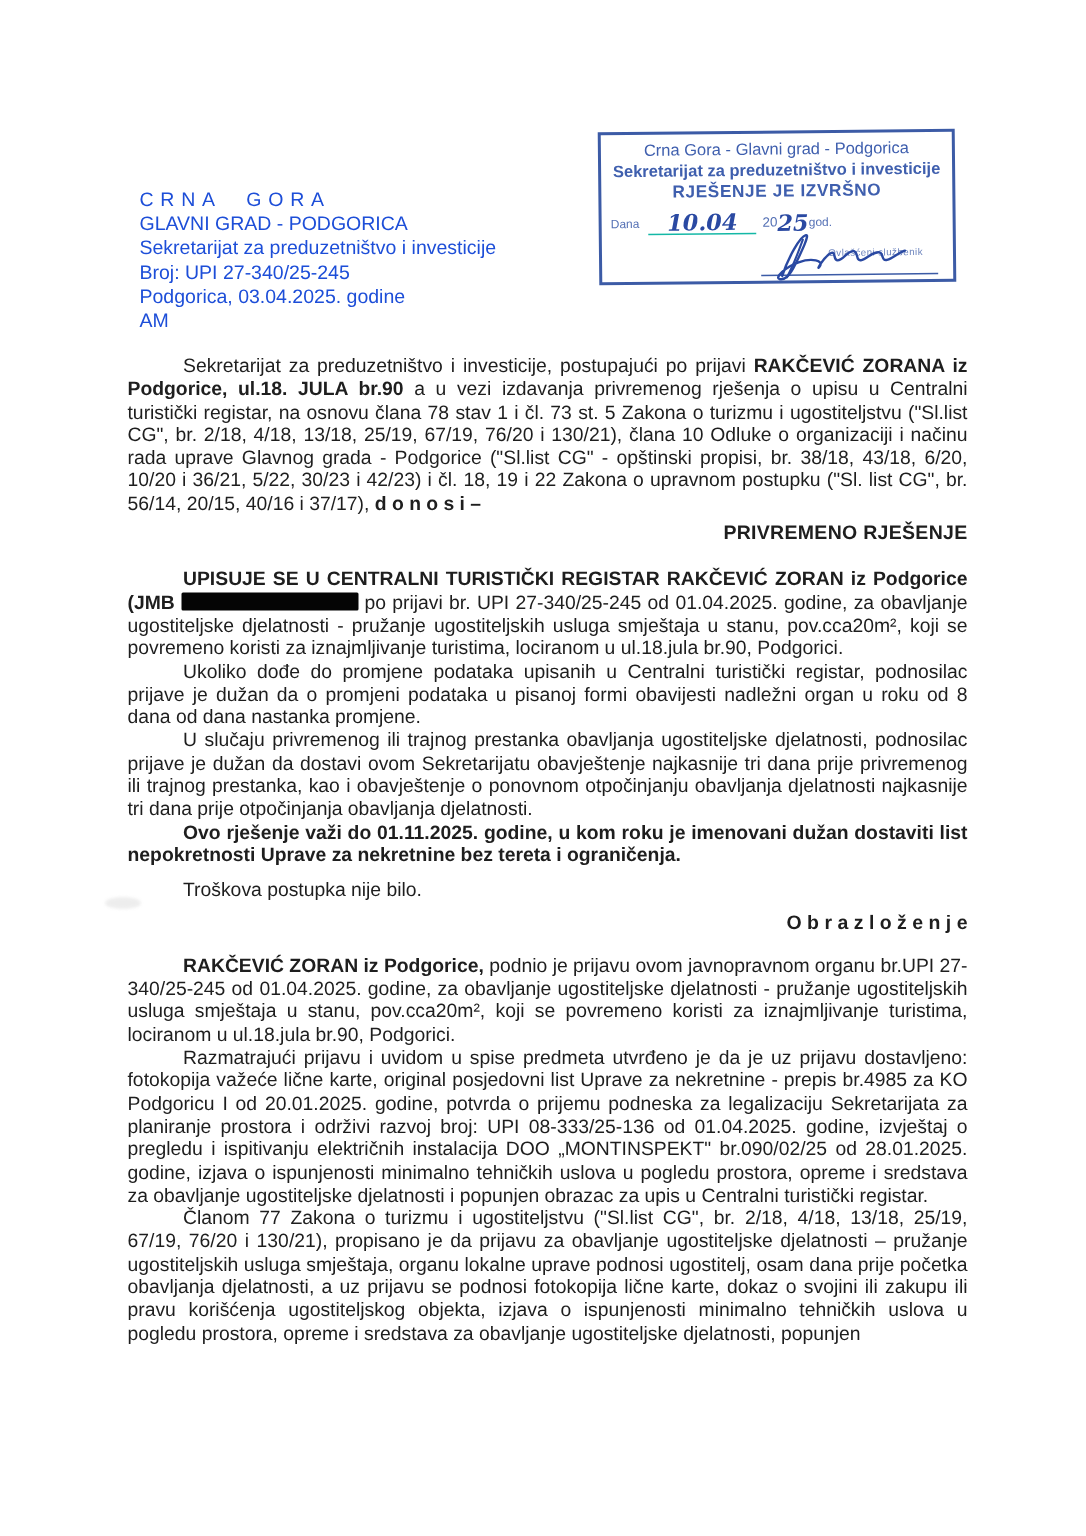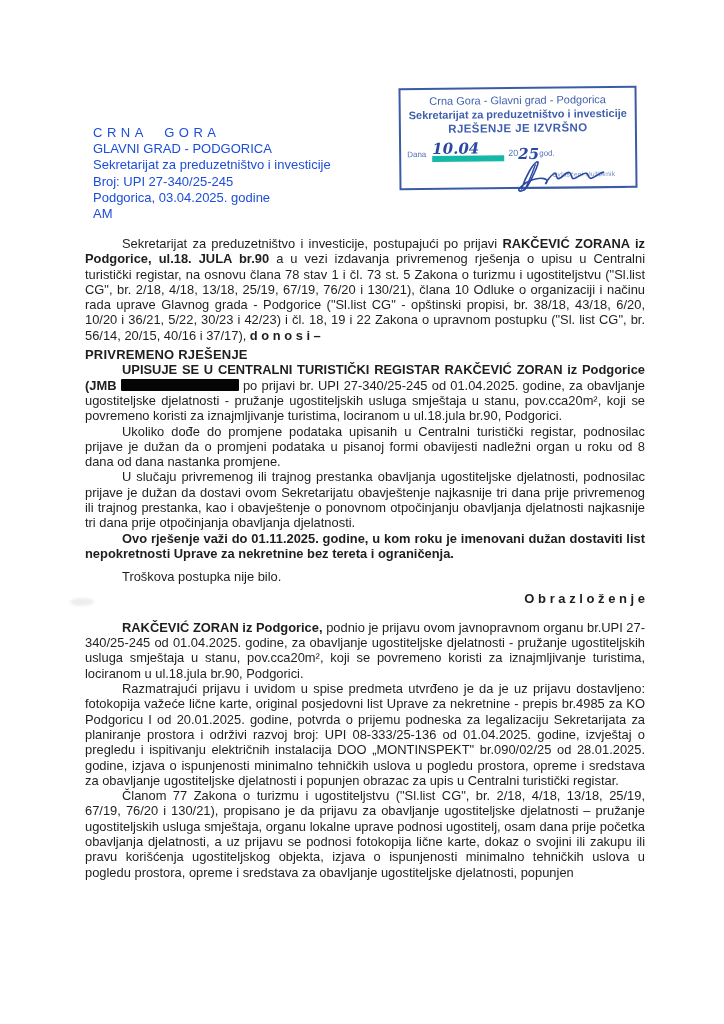--- a/index.html
+++ b/index.html
@@ -34,22 +34,22 @@
   .stamp-date{
     display:flex;align-items:flex-end;
     margin-top:5px;text-align:left;font-size:8px;color:#5571b5;
   }
   .hand{
     font-family:"DejaVu Serif",serif;
     font-style:italic;font-weight:bold;
     color:#2a49a2;font-size:15px;line-height:14px;
   }
   .date-slot{
-    border-bottom:6px solid #14b8a6;
-    min-width:72px;text-align:left;margin:0 4px 0 6px;
+    border-bottom:1px solid #14b8a6;
+    min-width:72px;text-align:center;margin:0 4px 0 6px;
   }
   .year-wrap{display:flex;align-items:flex-start;}
   .sig-row{
     position:relative;margin-top:-2px;height:34px;
   }
   .sig-label{
     position:absolute;right:14px;top:9px;
     font-size:6.5px;color:#6d84bd;letter-spacing:0.3px;
   }
   .sig-line{
@@ -59,21 +59,21 @@
   .sig-svg{position:absolute;right:10px;bottom:0px;}
   
   .content{
     position:absolute;left:85px;top:236px;width:560px;
     font-size:12.9px;line-height:15.3px;
     text-align:justify;
   }
   .p{margin:0;text-indent:37px;}
   .bold{font-weight:bold;}
   .doc-title{
-    margin:4px 0 0 0;text-align:left;text-indent:0;
+    margin:4px 0 16px 0;text-align:right;text-indent:0;
     font-weight:bold;font-size:13px;letter-spacing:0.2px;
   }
   .section-heading{
     margin:6px 0 14px 0;text-align:right;text-indent:0;
     font-weight:bold;font-size:13px;
   }
   .costs{margin-top:8px;}
   .redacted{
     display:inline-block;width:118px;height:12px;background:#050505;
     vertical-align:-1px;border-radius:1px;

